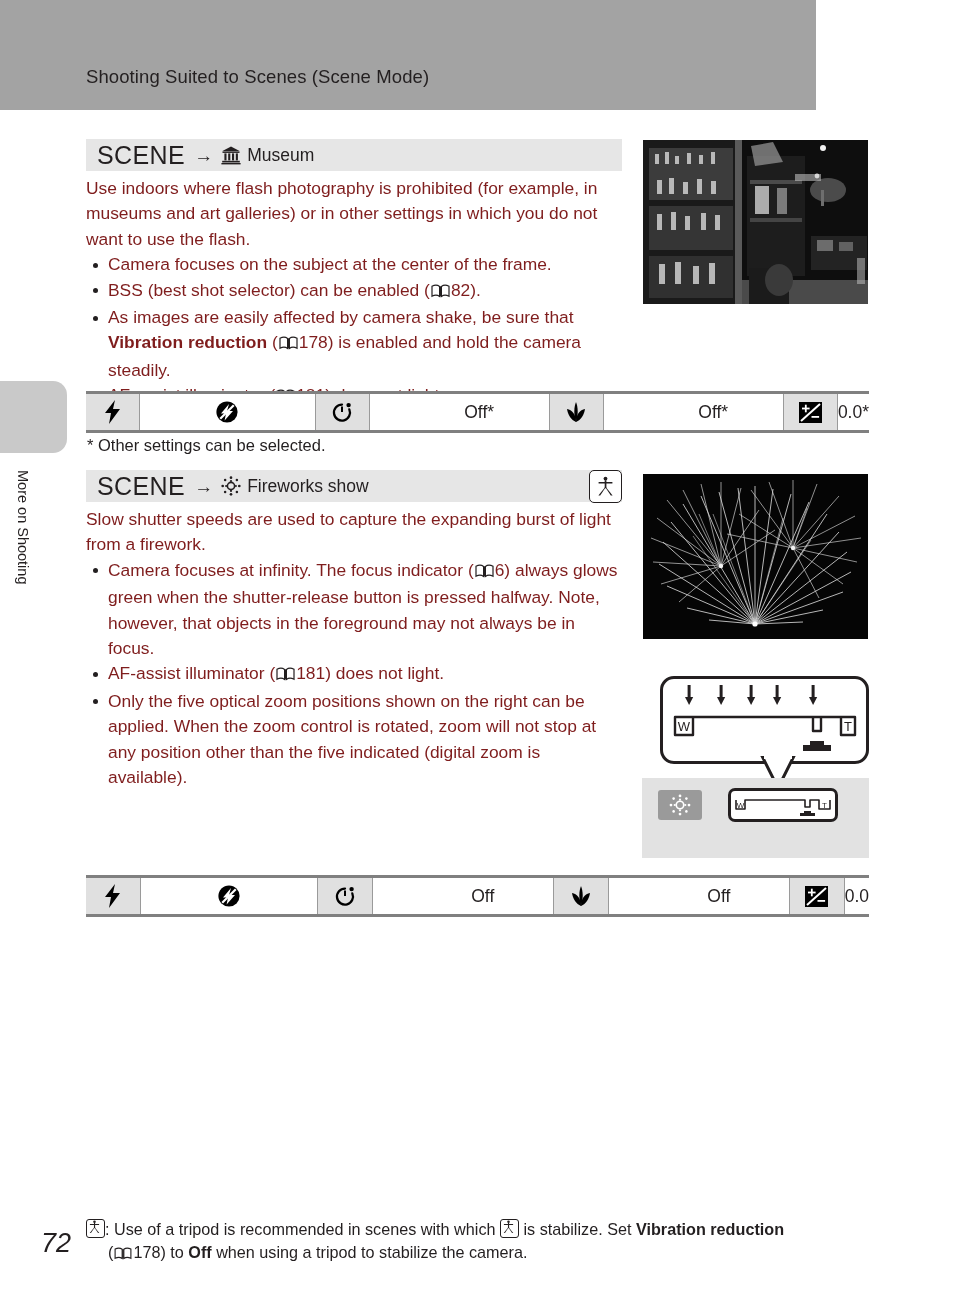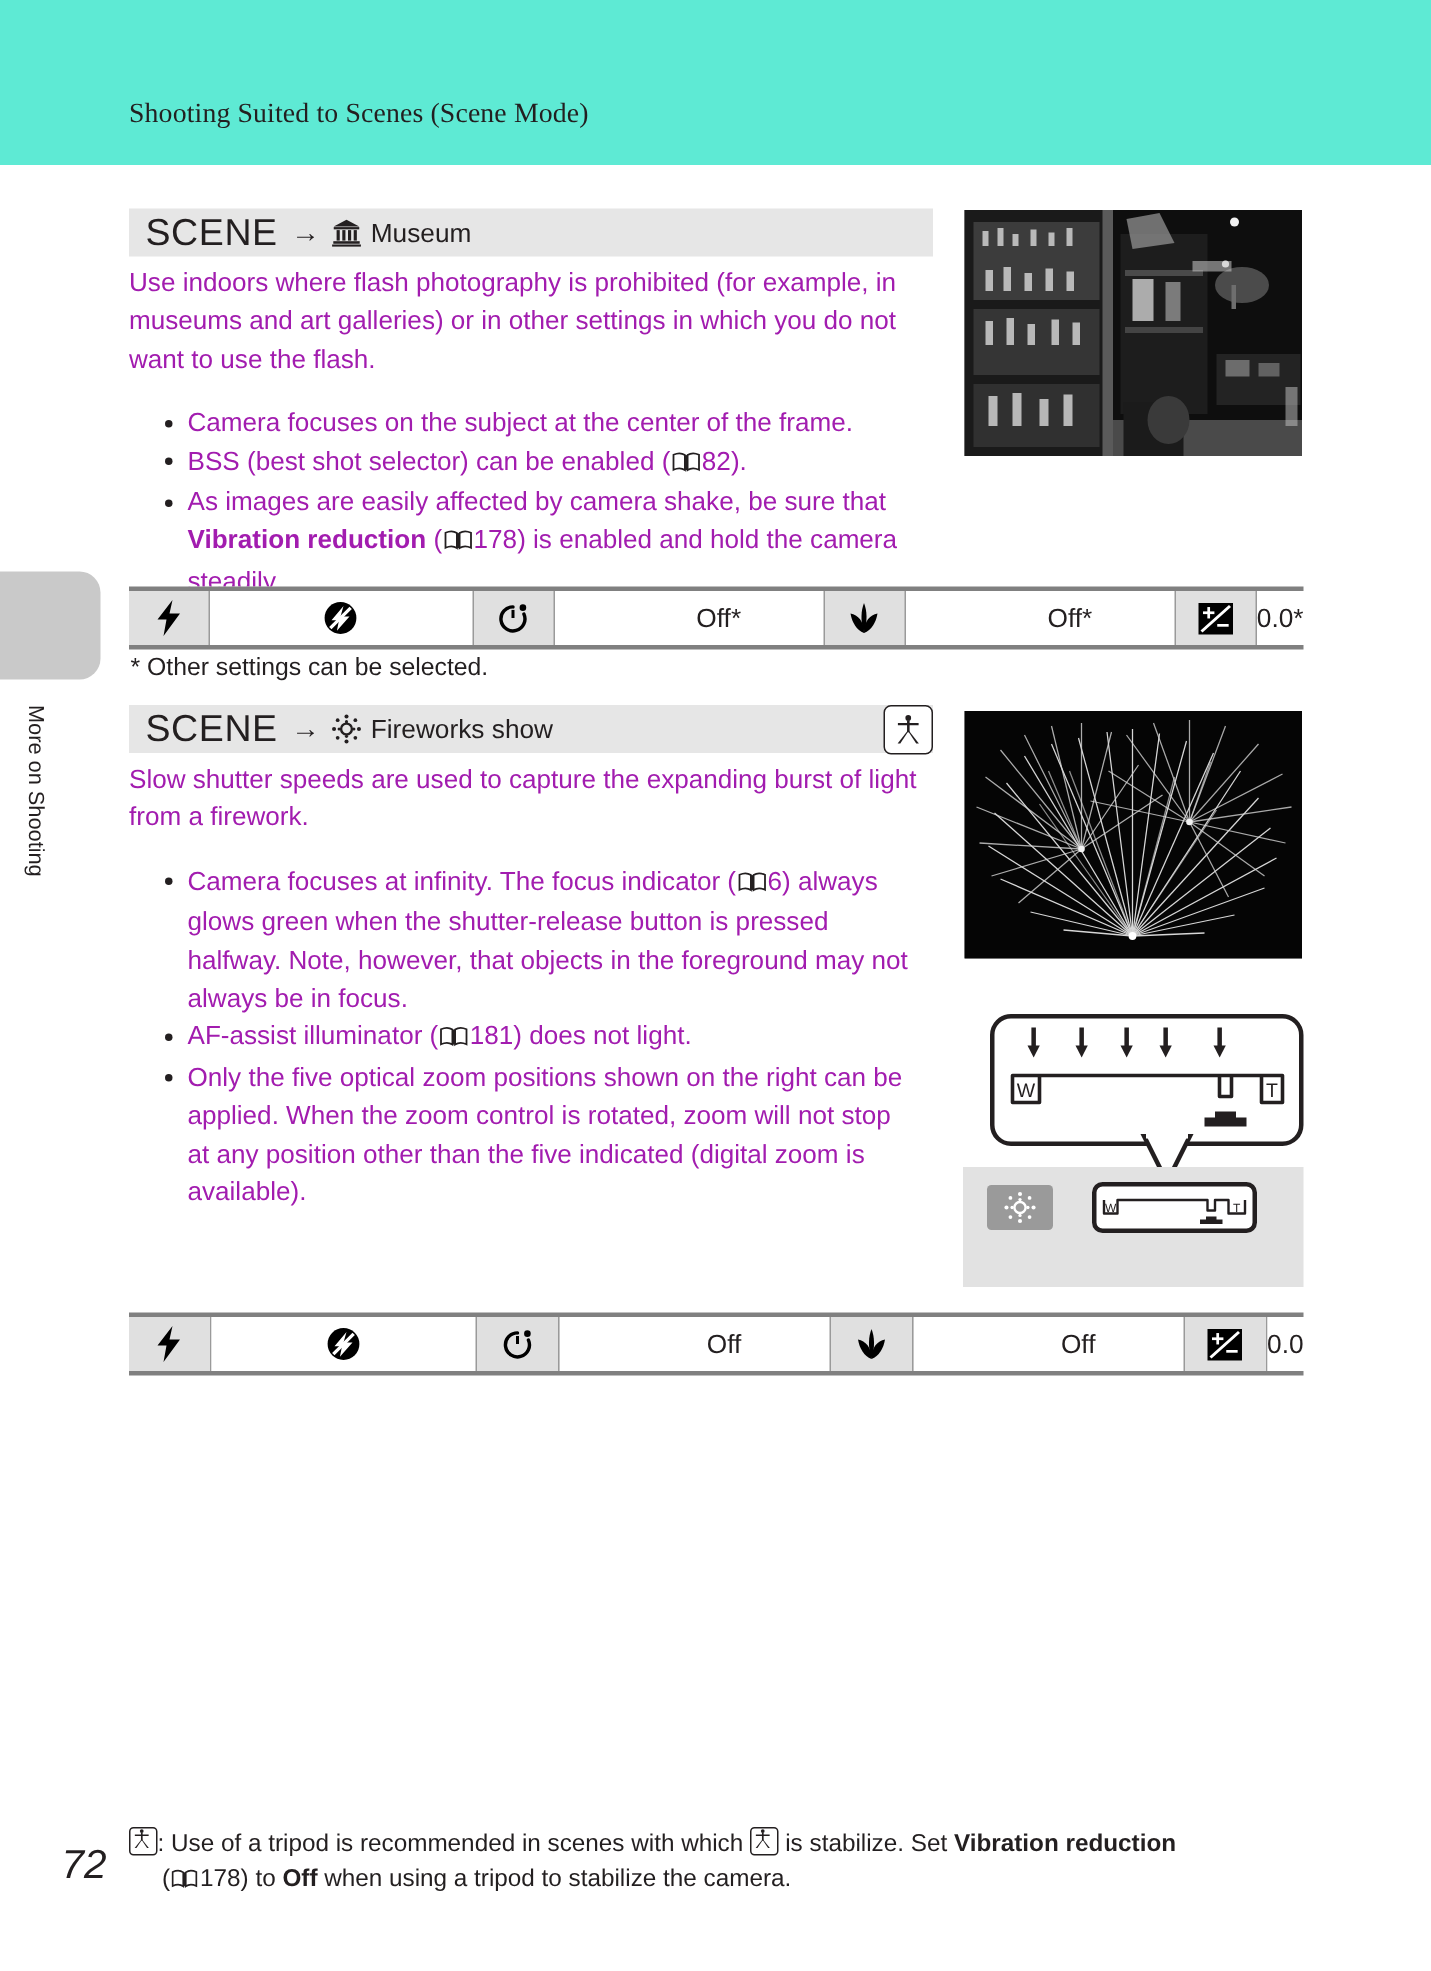--- a/index.html
+++ b/index.html
@@ -6,23 +6,22 @@
   body{
     width:954px;height:1314px;
     background:#ffffff;
     font-family:"Liberation Sans","DejaVu Sans",sans-serif;
     color:#231f20;
     position:relative;
     overflow:hidden;
   }
   
   .page-header{
-    position:absolute;left:0;top:0;width:954px;height:110px;
-    background:#5eead4;
-    font-family:Liberation Serif, serif;
+    position:absolute;left:0;top:0;width:816px;height:110px;
+    background:#a3a3a3;
   }
   .page-header-title{
     position:absolute;left:86px;top:66px;
     font-size:18.5px;letter-spacing:.1px;color:#231f20;
   }
   
   .thumb-tab{
     position:absolute;left:0;top:381px;width:67px;height:72px;
     background:#c9c9c9;border-radius:0 14px 14px 0;
   }
@@ -60,23 +59,23 @@
   .scene-name{font-size:17.5px;}
   .tripod-badge{
     position:absolute;right:0;top:0;
     width:31px;height:31px;
     border:1.6px solid #231f20;border-radius:5px;
     background:#ffffff;
     display:flex;align-items:center;justify-content:center;
   }
 
   
-  .body-copy{position:absolute;left:0;width:538px;font-size:17.4px;line-height:25.4px;color:#a21caf;}
+  .body-copy{position:absolute;left:0;width:538px;font-size:17.4px;line-height:25.4px;color:#7f1d1d;}
   .body-copy p{margin:0;}
-  .bullets{margin:17px;padding:0;list-style:none;}
+  .bullets{margin:0;padding:0;list-style:none;}
   .bullets li{
     position:relative;padding-left:22px;margin:0;
   }
   .bullets li::before{
     content:"";position:absolute;left:7px;top:10.5px;
     width:5px;height:5px;border-radius:50%;background:#231f20;
   }
   b{font-weight:bold;}
   .bookref{display:inline-block;vertical-align:-2px;margin:0 1px;}
 

